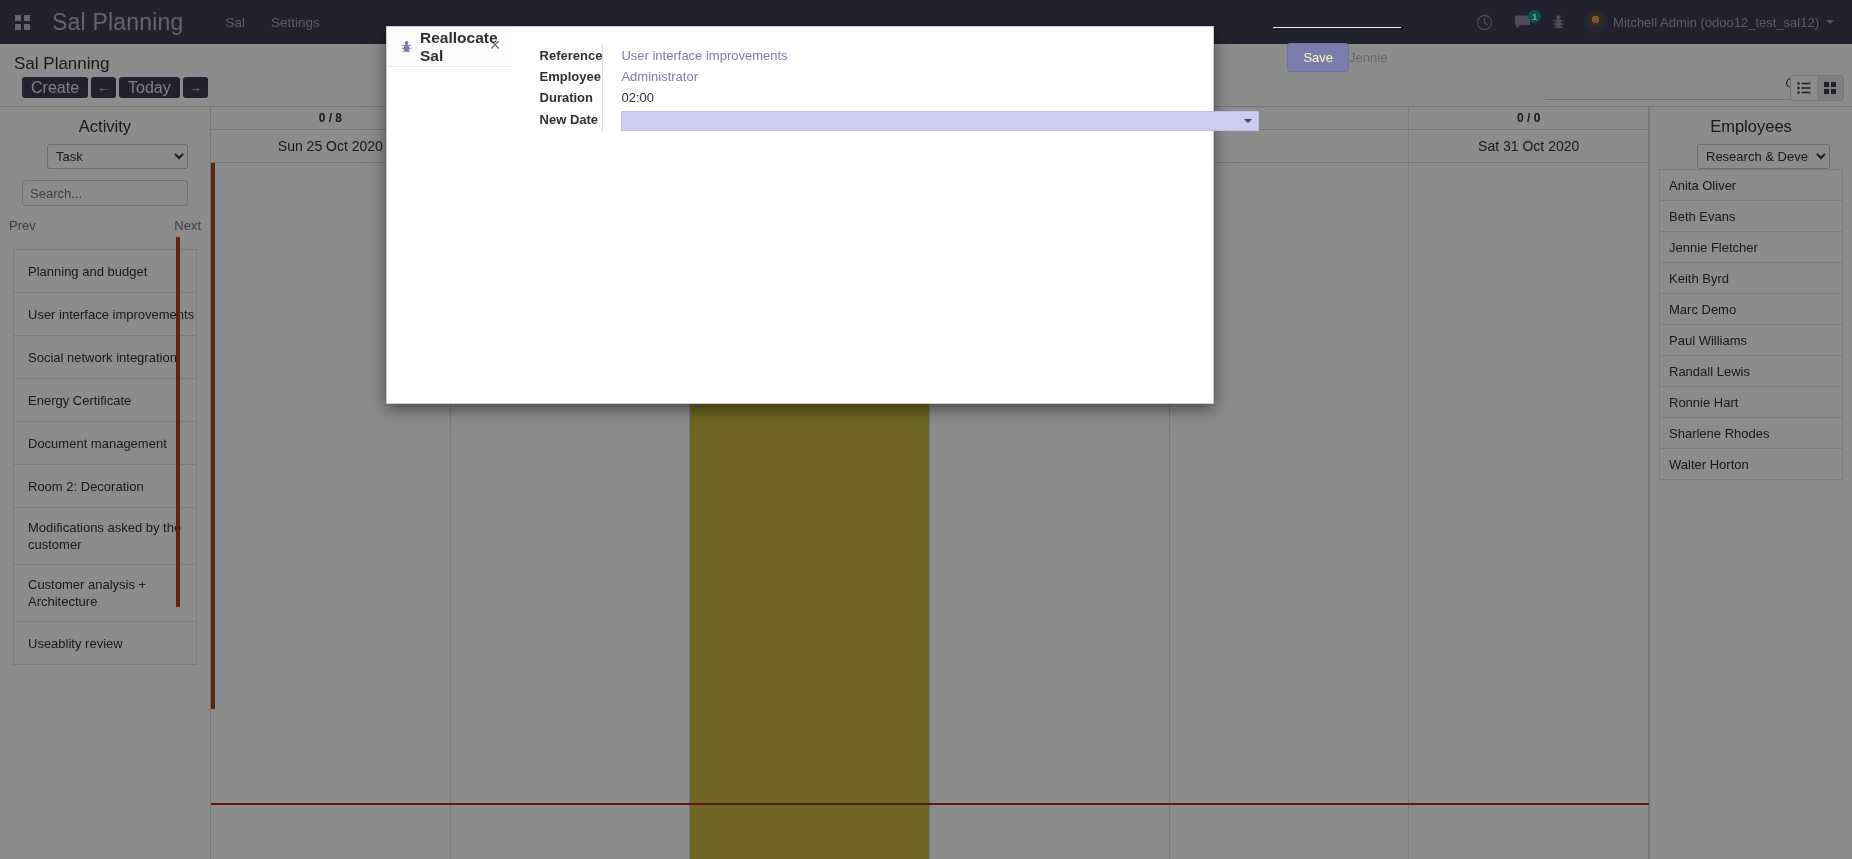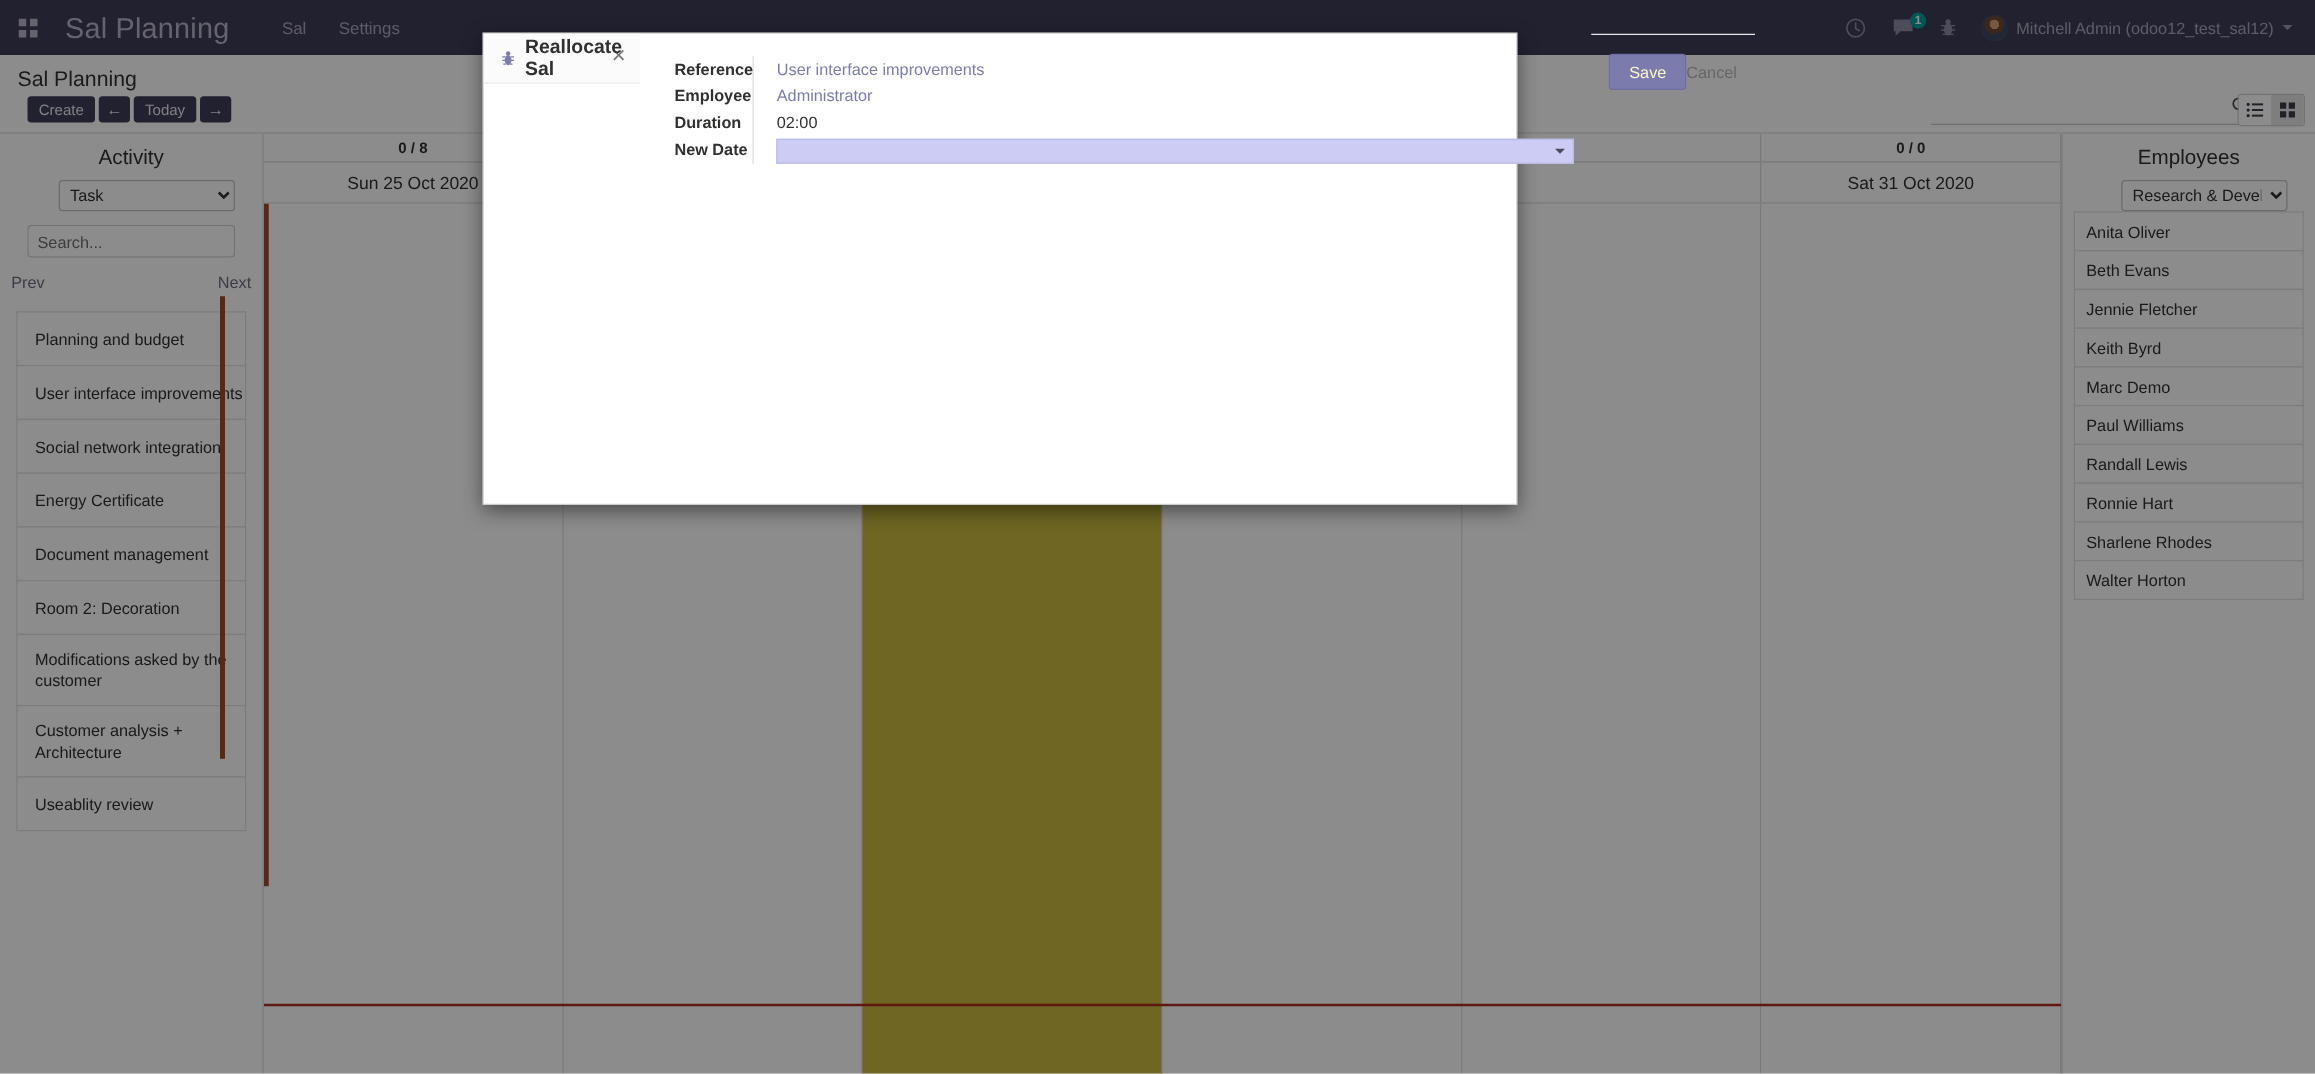--- a/index.html
+++ b/index.html
@@ -71,21 +71,21 @@
     border-bottom: 1px solid #d8d8d8;
   }
   .cp-title {
     position: absolute; left: 14px; top: 10px;
     font-size: 17px; color: #31302f; font-weight: 400;
   }
   .cp-buttons { position: absolute; left: 22px; top: 33px; display: flex; gap: 3px; }
   .btn-nav {
     background: #3f3d56; color: #e7e6ee;
     border: none; border-radius: 3px;
-    font-size: 12px; height: 21px;
+    font-size: 16px; height: 21px;
     padding: 0 9px; cursor: pointer;
     font-family: "Liberation Sans", sans-serif;
     display: flex; align-items: center; justify-content: center;
   }
   .btn-nav.arrow { width: 25px; padding: 0; font-size: 13px; }
 
   .cp-search-box {
     position: absolute; right: 52px; top: 30px;
     width: 255px; height: 26px;
     border-bottom: 1px solid #c8c8c8;
@@ -498,17 +498,17 @@
                   <span class="caret-dn"></span>
                 </div>
               </td>
             </tr>
           </tbody>
       </table>
     </div>
 
     <div class="modal-footer">
       <button class="btn-save">Save</button>
-      <a class="btn-cancel" href="#">Cancel</a>
+      <a class="btn-cancel" href="#">Jennie</a>
     </div>
   </div>
 
 </div>
 
 </body></html>

